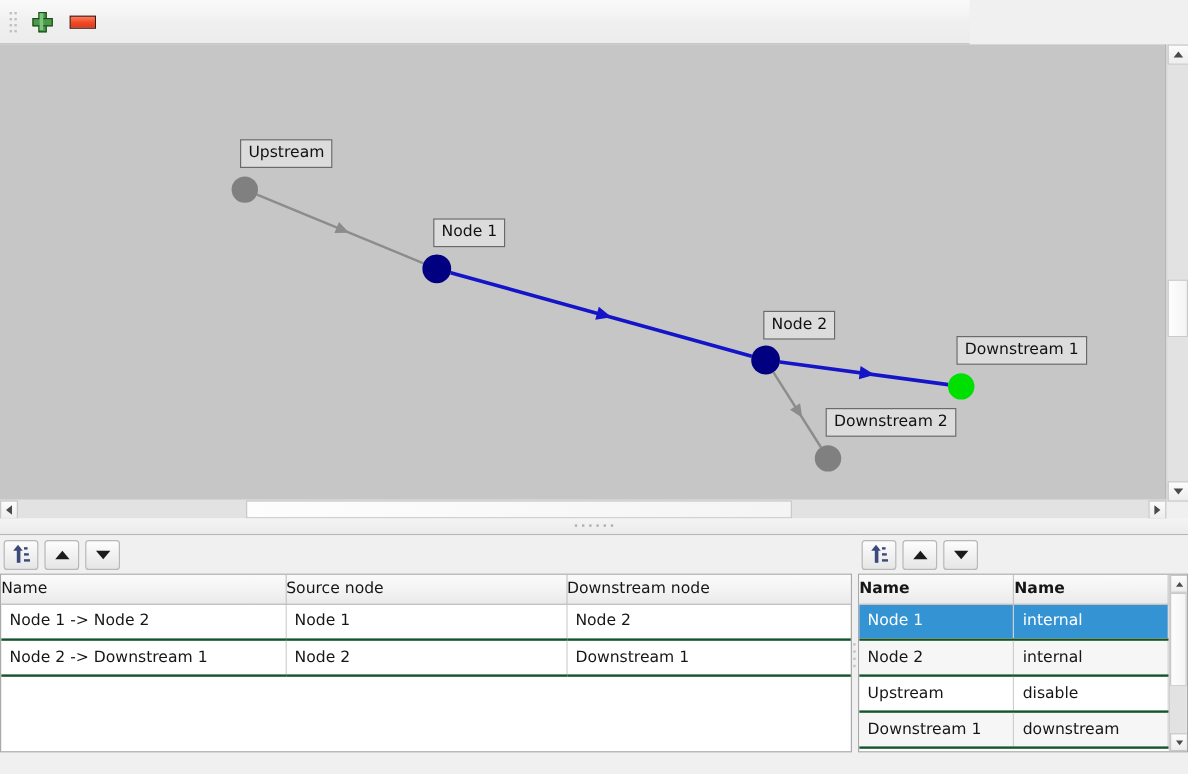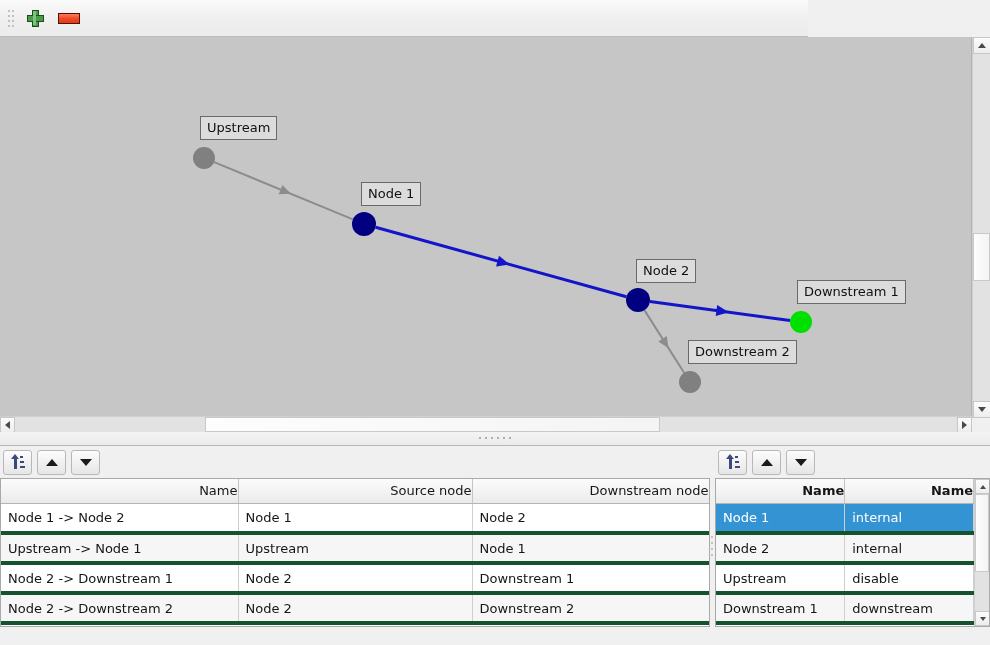--- a/index.html
+++ b/index.html
@@ -104,25 +104,25 @@
   .ico-sort .m2 { position:absolute; left:10px; top:7px; width:4px; height:2px; background:#3b4a7a; }
   .ico-sort .m3 { position:absolute; left:10px; top:12px; width:5px; height:2px; background:#3b4a7a; }
 
   
   .tbl-frame { flex: 1; border: 1px solid #a9a9a9; background: #fff; overflow: hidden;
                position: relative; margin: 0; }
   table.grid { width: 100%; border-collapse: collapse; table-layout: fixed; }
   table.grid th {
     background: linear-gradient(to bottom,#fbfbfb 0%,#f2f2f2 60%,#eaeaea 100%);
     border-right: 1px solid #c4c4c4; border-bottom: 1px solid #b4b4b4;
-    font-weight: normal; font-size: 13px; height: 24px; color: #161616; text-align: right;
+    font-weight: normal; font-size: 13px; height: 24px; color: #161616; text-align: left;
   }
   table.grid.bold-head th { font-weight: bold; }
   table.grid td {
-    border-right: 1px solid #cfcfcf; border-bottom: 4px solid #14532d;
+    border-right: 1px solid #cfcfcf; border-bottom: 2px solid #14532d;
     height: 30px; padding: 0 7px; font-size: 13px; color: #161616;
     overflow: hidden; white-space: nowrap; text-overflow: ellipsis;
   }
   table.grid tr.alt td { background: #f6f6f6; }
   table.grid tr.sel td { background: #3493d3; color: #ffffff; }
   .tbl-scroll-v { position: absolute; right: 0; top: 0; width: 15px; bottom: 0;
                   background: #f2f2f2; border-left: 1px solid #cfcfcf; }
   .footer-strip { height: 18px; background: #f0f0f0; flex: none; }
 </style>
 </head>
@@ -239,34 +239,24 @@
                 <th style="width: 234px;">Source node</th>
                 <th style="width: 237px;">Downstream node</th>
               </tr>
             </thead>
           <tbody id="conn-body">
               <tr>
                 <td>Node 1 -&gt; Node 2</td>
                 <td>Node 1</td>
                 <td>Node 2</td>
               </tr>
-              <tr class="alt">
-                <td>Upstream -&gt; Node 1</td>
-                <td>Upstream</td>
-                <td>Node 1</td>
-              </tr>
               <tr>
                 <td>Node 2 -&gt; Downstream 1</td>
                 <td>Node 2</td>
                 <td>Downstream 1</td>
-              </tr>
-              <tr class="alt">
-                <td>Node 2 -&gt; Downstream 2</td>
-                <td>Node 2</td>
-                <td>Downstream 2</td>
               </tr>
             </tbody>
         </table>
       </div>
       <div class="footer-strip"></div>
     </div>
 
     <div class="pane-divider">
       <div class="vd">
           <i></i>

